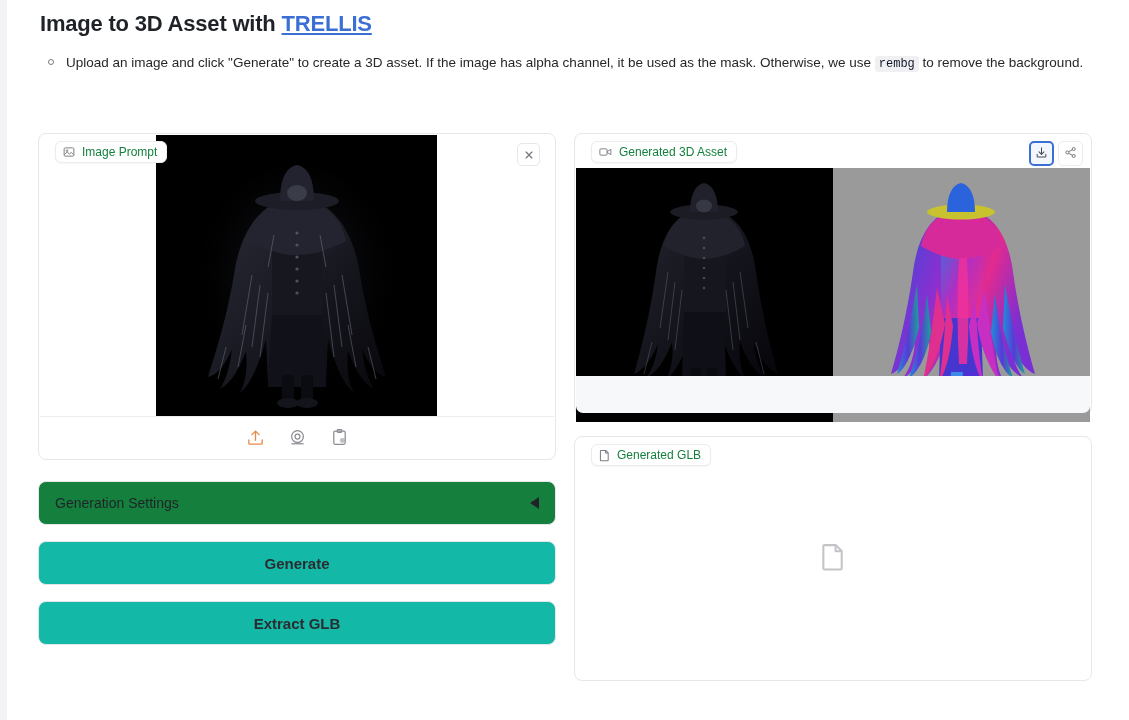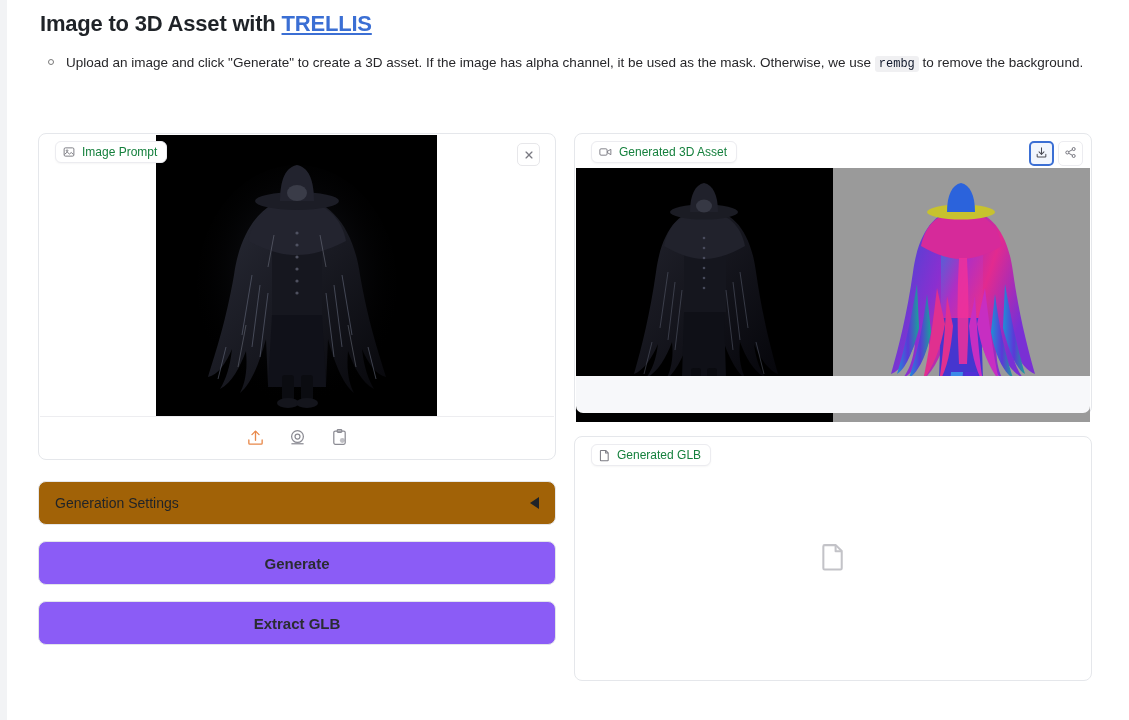--- a/index.html
+++ b/index.html
@@ -149,39 +149,39 @@
   .tool-icon { width: 22px; height: 22px; display: flex; align-items: center; justify-content: center; }
 
   
   .accordion {
     margin-top: 21px;
     height: 44px;
     display: flex;
     align-items: center;
     justify-content: space-between;
     padding: 0 16px;
-    background: #a16207;
+    background: #15803d;
     border: 1px solid #e5e7eb;
     border-radius: 8px;
     font-size: 14px;
     color: #1f2328;
   }
   .accordion .caret {
     width: 0; height: 0;
     border-top: 6px solid transparent;
     border-bottom: 6px solid transparent;
     border-right: 9px solid #1f2328;
   }
   .big-btn {
     margin-top: 16px;
     height: 44px;
     display: flex;
     align-items: center;
     justify-content: center;
-    background: #8b5cf6;
+    background: #14b8a6;
     border: 1px solid #e3e5ea;
     border-radius: 8px;
     font-size: 15px;
     font-weight: bold;
     color: #2a2c31;
   }
 
   
   .asset-card { height: 282px; }
   .asset-stage {

